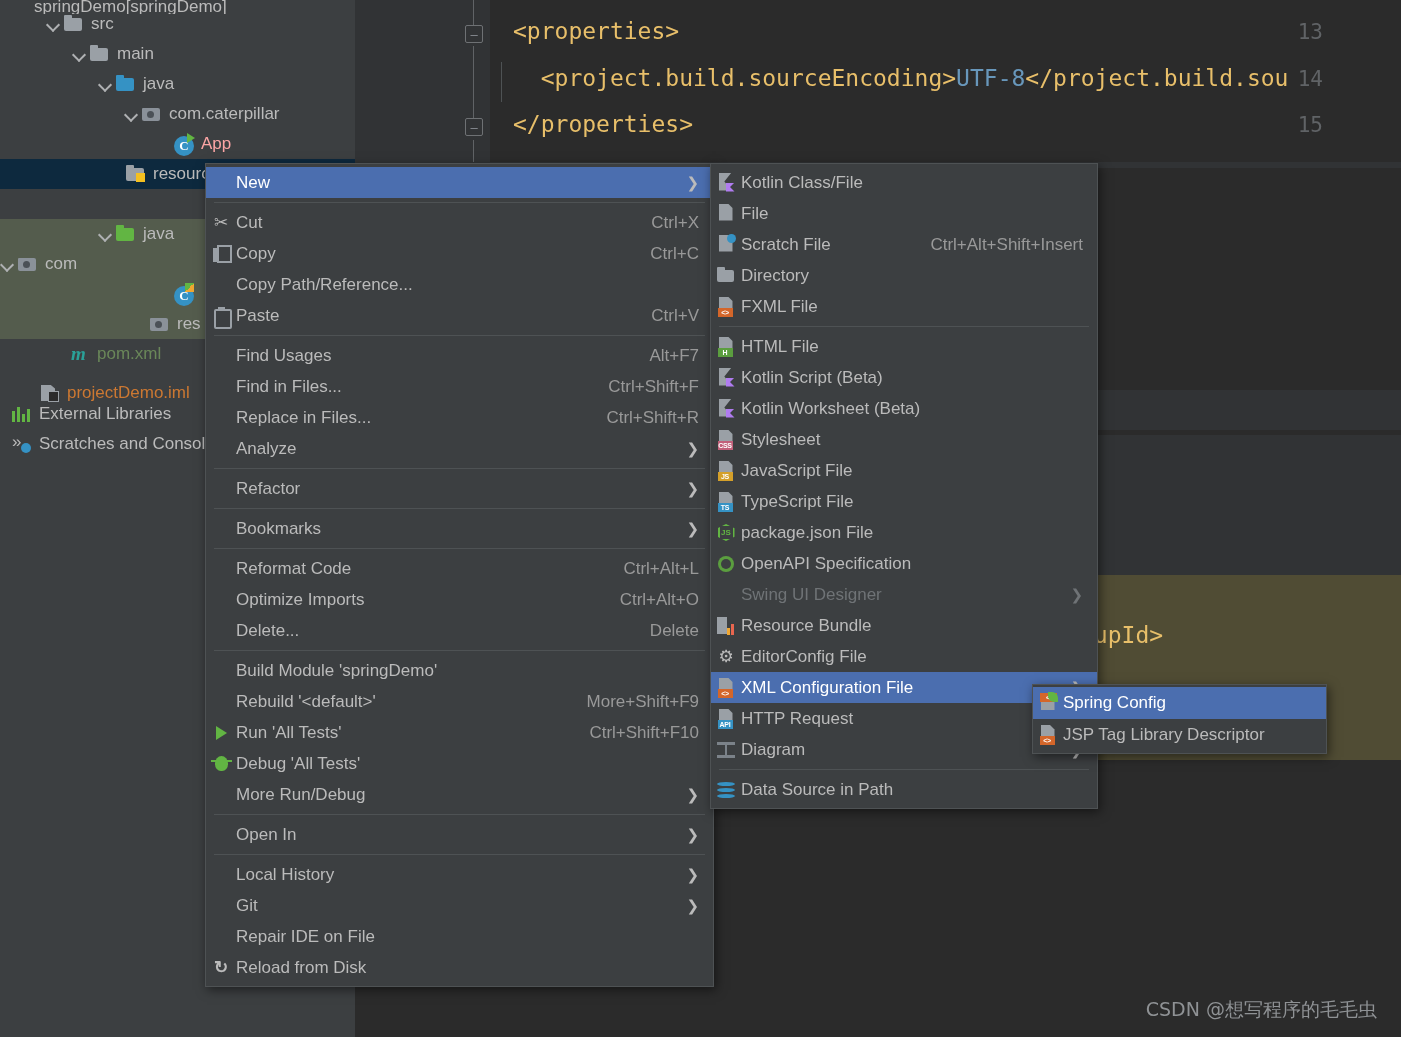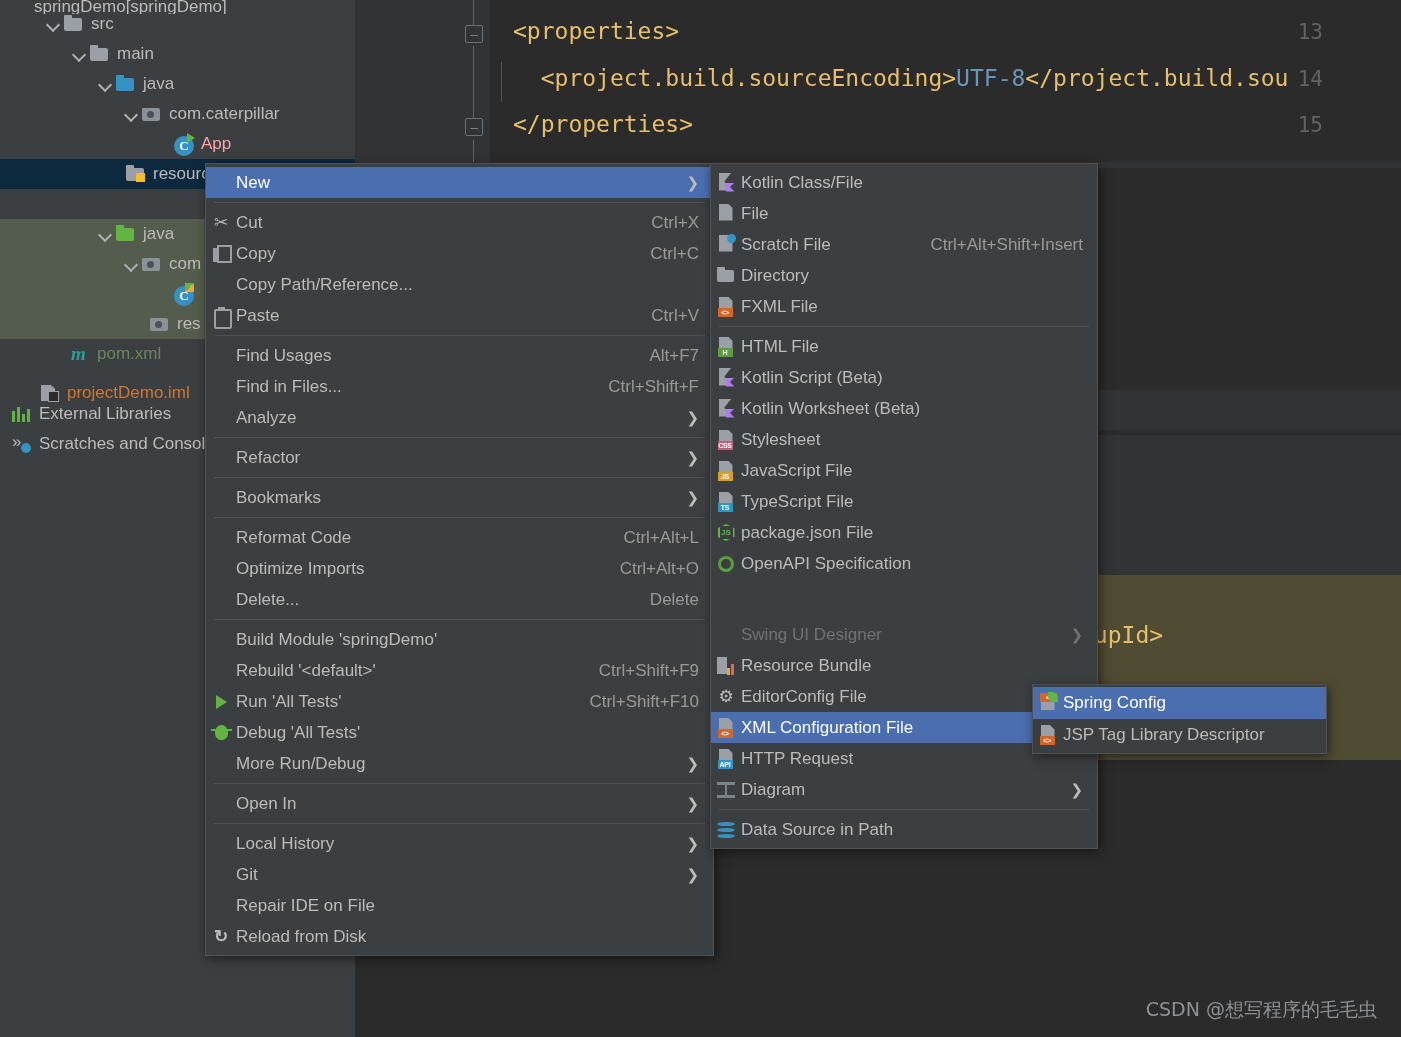--- a/index.html
+++ b/index.html
@@ -119,21 +119,21 @@
   .mi {
     position:relative; display:flex; align-items:center;
     height:31px; padding:0 14px 0 0; white-space:nowrap;
   }
   .mi .mi-icon { width:30px; flex:0 0 30px; display:flex; align-items:center;
      justify-content:center; position:relative; height:20px; }
   .mi .mi-label { flex:1 1 auto; }
   .mi .mi-accel { color:#999999; padding-left:28px; }
   .mi .mi-arrow { padding-left:16px; color:#bbbbbb; font-size:15px; }
   .mi.hl { background:#4b6eaf; color:#ffffff; }
-  .mi.disabled { color:#6f7376;margin-top:40px; }
+  .mi.disabled { color:#6f7376; }
   .mi.disabled .mi-arrow { color:#6f7376; }
   .msep { height:1px; background:#4e5254; margin:4px 8px; }
 
   
   .doc { position:relative; width:17px; height:20px; }
   .doc::before {
     content:""; position:absolute; left:1px; top:0; width:14px; height:17px;
     background:#9aa0a6; clip-path: polygon(0 0, 68% 0, 100% 26%, 100% 100%, 0 100%);
   }
   .doc .tag {
@@ -280,21 +280,21 @@
       <span class="ficon folder-gray"></span>
       <span class="lbl">test</span>
     </div>
 
     <div class="tree-row sel-green" style="position:absolute;top:219px;left:0;right:0;padding-left:98px;">
       <span class="arrow open"></span>
       <span class="ficon folder-green"></span>
       <span class="lbl">java</span>
     </div>
 
-    <div class="tree-row sel-green" style="position:absolute;top:249px;left:0;right:0;padding-left:124px;">
+    <div class="tree-row sel-green" style="position:absolute;top:249px;left:0;right:0;">
       <span class="arrow open"></span>
       <span class="ficon pkg-icon"></span>
       <span class="lbl">com</span>
     </div>
 
     <div class="tree-row sel-green" style="position:absolute;top:279px;left:0;right:0;padding-left:172px;">
       <span class="ficon" style="position:relative">
         <span class="cls-icon">C</span>
           <span class="test-mark"></span>
       </span>
@@ -384,20 +384,25 @@
       <span class="mi-label">Find Usages</span>
       <span class="mi-accel">Alt+F7</span>
     </div>
 
     <div class="mi">
       <span class="mi-icon"></span>
       <span class="mi-label">Find in Files...</span>
       <span class="mi-accel">Ctrl+Shift+F</span>
     </div>
 
+    <div class="mi">
+      <span class="mi-icon"></span>
+      <span class="mi-label">Replace in Files...</span>
+      <span class="mi-accel">Ctrl+Shift+R</span>
+    </div>
 
     <div class="mi">
       <span class="mi-icon"></span>
       <span class="mi-label">Analyze</span>
       <span class="mi-arrow">❯</span>
     </div>
 
     <div class="msep"></div>
 
     <div class="mi">
@@ -437,21 +442,21 @@
     <div class="msep"></div>
 
     <div class="mi">
       <span class="mi-icon"></span>
       <span class="mi-label">Build Module 'springDemo'</span>
     </div>
 
     <div class="mi">
       <span class="mi-icon"></span>
       <span class="mi-label">Rebuild '&lt;default&gt;'</span>
-      <span class="mi-accel">Ctrl+Shift+F9</span>
+      <span class="mi-accel">More+Shift+F9</span>
     </div>
 
     <div class="mi">
       <span class="mi-icon">
           <span class="playico"></span>
         </span>
       <span class="mi-label">Run 'All Tests'</span>
       <span class="mi-accel">Ctrl+Shift+F10</span>
     </div>
 

